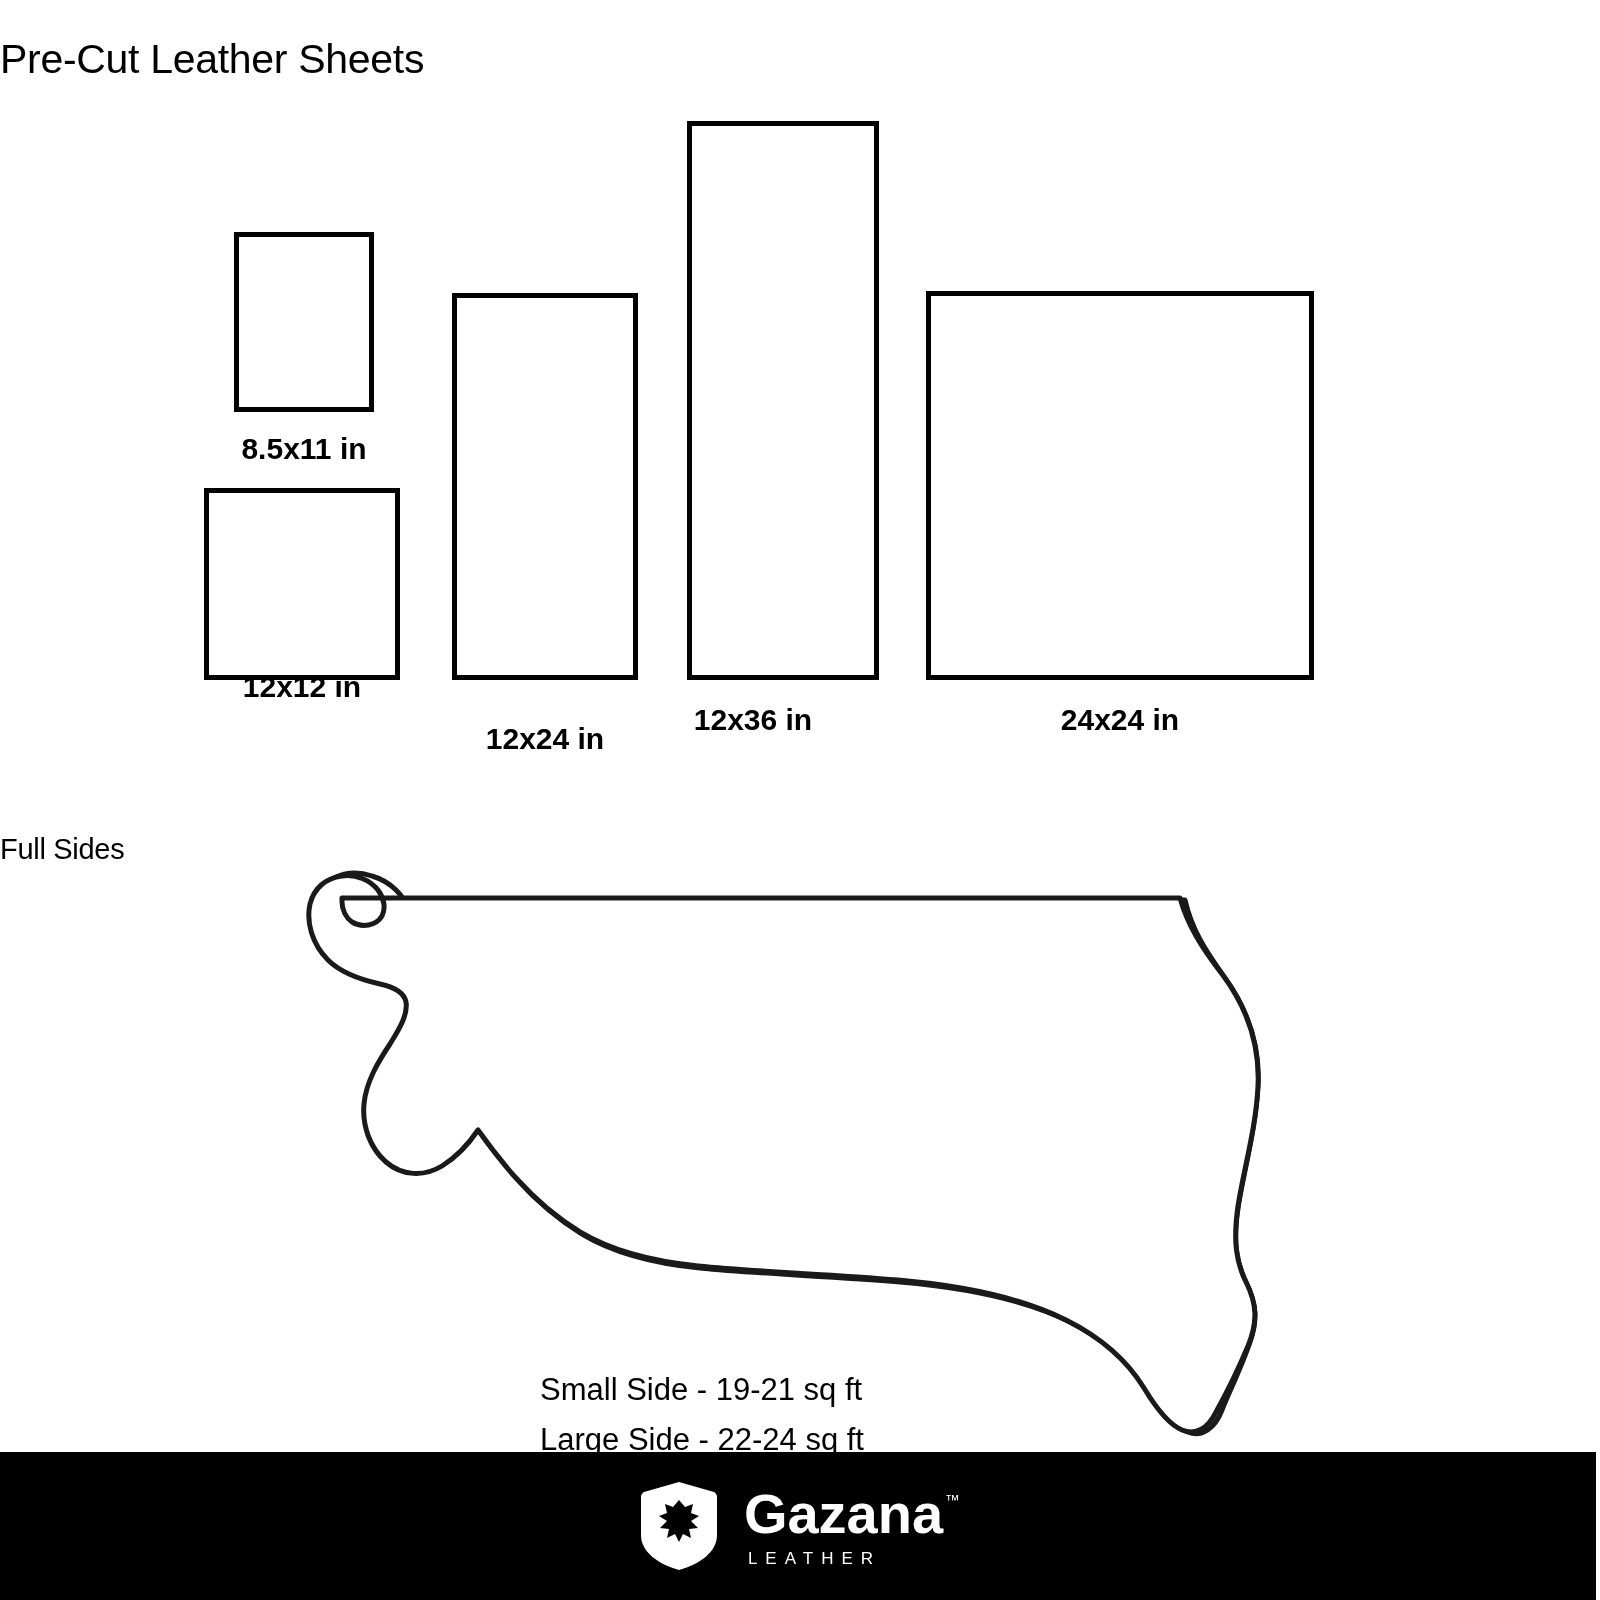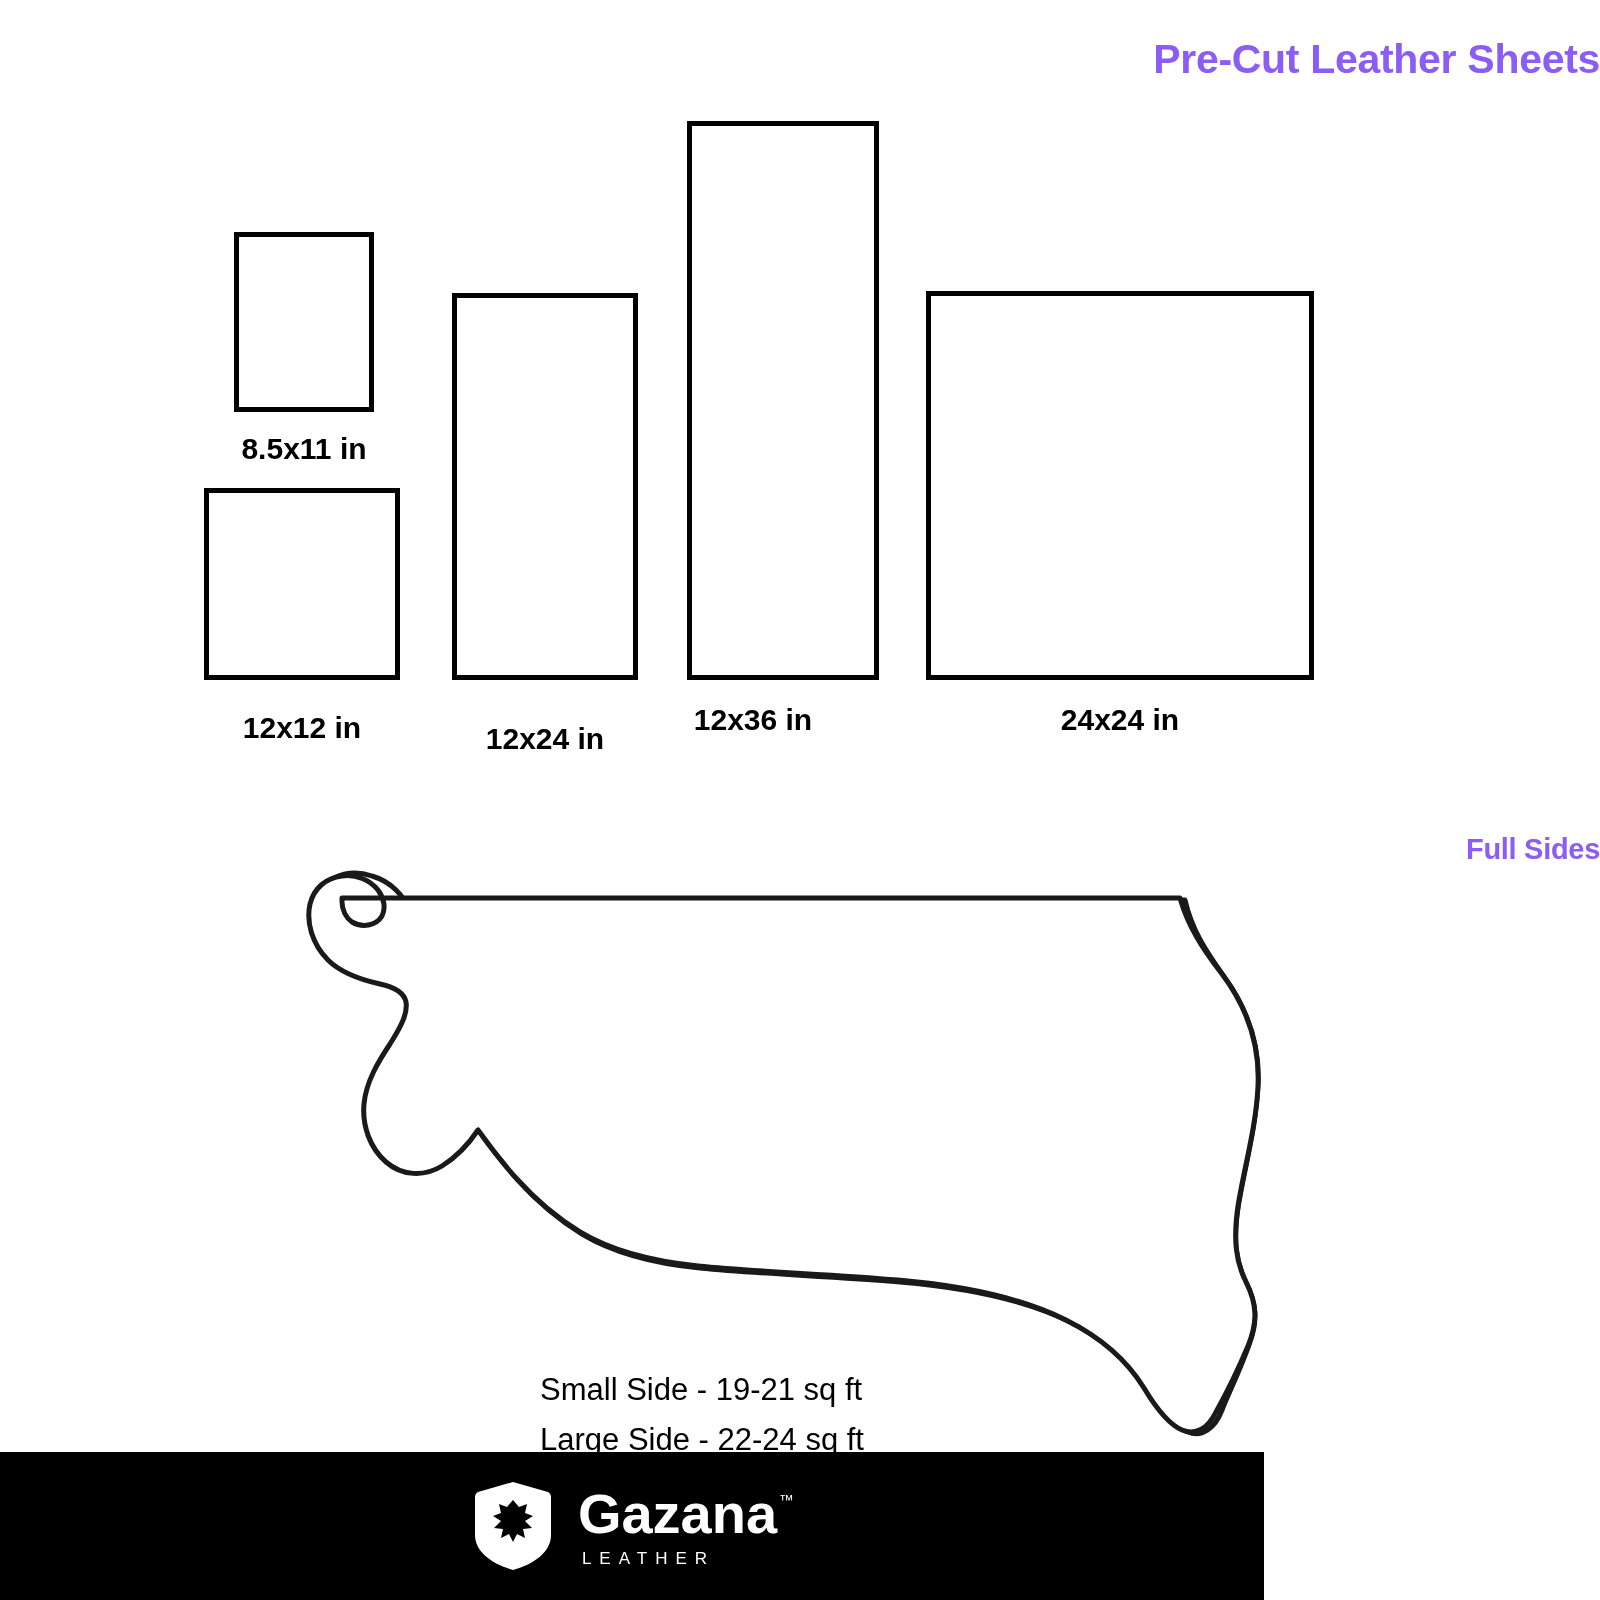--- a/index.html
+++ b/index.html
@@ -12,23 +12,23 @@
     height: 1600px;
     position: relative;
     font-family: "Liberation Sans", sans-serif;
     color: #111111;
     overflow: hidden;
   }
 
   .section-title {
     position: absolute;
     width: 100%;
-    text-align: right;
-    font-weight: bold;
-    color: #8b5cf6;
+    text-align: left;
+    font-weight: normal;
+    color: #000000;
   }
 
   #title-precut {
     top: 36px;
     font-size: 41px;
     letter-spacing: -0.3px;
   }
 
   #title-fullsides {
     top: 833px;
@@ -50,21 +50,21 @@
     color: #000000;
     white-space: nowrap;
     font-weight: bold;
   }
 
   
   #box-85x11  { left: 234px;  top: 232px; width: 140px; height: 180px; }
   #lbl-85x11  { left: 174px;  top: 432px; width: 260px; }
 
   #box-12x12  { left: 204px;  top: 488px; width: 196px; height: 192px; }
-  #lbl-12x12  { left: 172px;  top: 711px; width: 260px; }
+  #lbl-12x12  { left: 172px;  top: 670px; width: 260px; }
 
   #box-12x24  { left: 452px;  top: 293px; width: 186px; height: 387px; }
   #lbl-12x24  { left: 415px;  top: 722px; width: 260px; }
 
   #box-12x36  { left: 687px;  top: 121px; width: 192px; height: 559px; }
   #lbl-12x36  { left: 623px;  top: 703px; width: 260px; }
 
   #box-24x24  { left: 926px;  top: 291px; width: 388px; height: 389px; }
   #lbl-24x24  { left: 990px;  top: 703px; width: 260px; }
 
@@ -91,21 +91,21 @@
     margin-top: 34px;
   }
   #lbl-small-side { left: 540px; top: 1338px; }
   #lbl-large-side { left: 540px; top: 1388px; }
 
   
   #footer {
     position: absolute;
     left: 0;
     bottom: 0;
-    width: 1264px;
+    width: 1596px;
     height: 148px;
     background: #000000;
     display: flex;
     align-items: center;
     justify-content: center;
   }
   #footer-inner {
     display: flex;
     align-items: center;
     gap: 22px;

